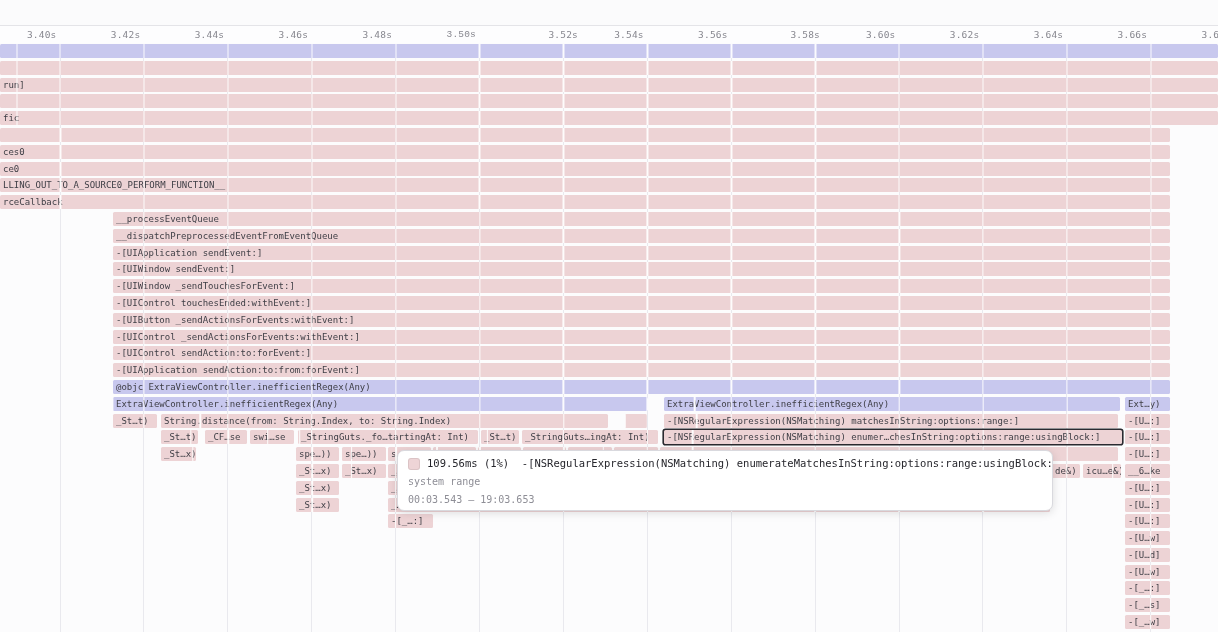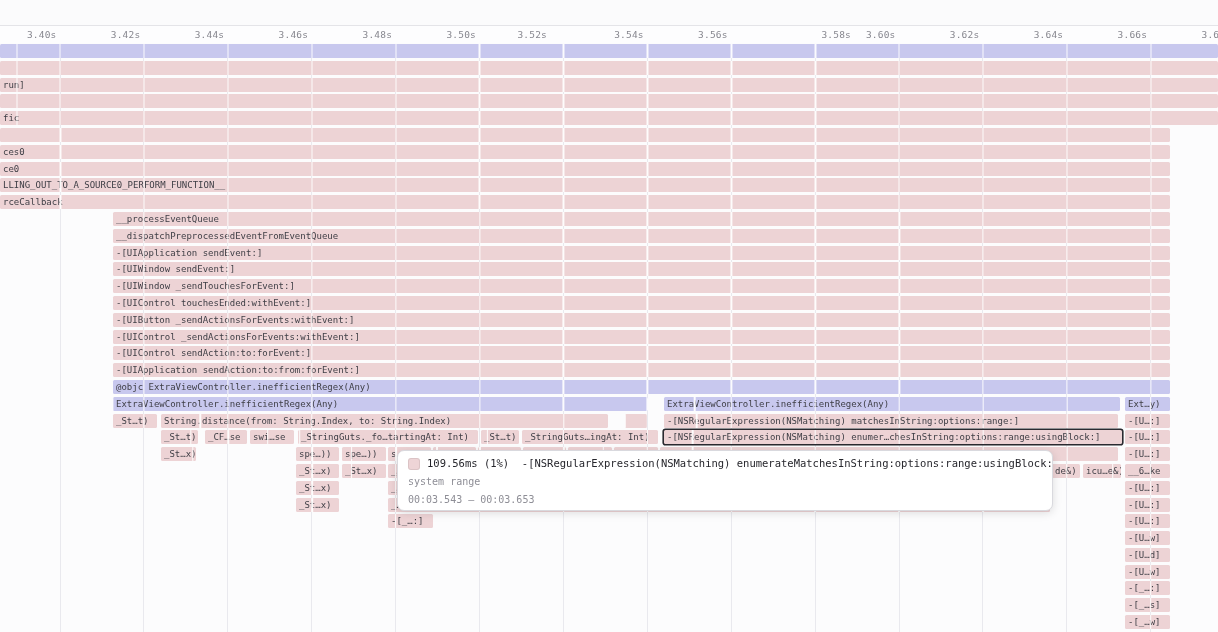--- a/index.html
+++ b/index.html
@@ -48,25 +48,25 @@
 <body>
 
 <div id="stage">
   <div class="topbar"></div>
   <div class="ruler" id="ruler">
       <div class="tick" style="left: -3.5px;">3.40s</div>
       <div class="tick" style="left: 80.4px;">3.42s</div>
       <div class="tick" style="left: 164.3px;">3.44s</div>
       <div class="tick" style="left: 248.2px;">3.46s</div>
       <div class="tick" style="left: 332.1px;">3.48s</div>
-      <div class="tick" style="left: 416px;">3.50s</div>
-      <div class="tick" style="left: 487px;">3.52s</div>
+      <div class="tick" style="left: 416px; font-family: Liberation Mono, monospace;">3.50s</div>
+      <div class="tick" style="left: 518px;">3.52s</div>
       <div class="tick" style="left: 583.8px;">3.54s</div>
       <div class="tick" style="left: 667.7px;">3.56s</div>
-      <div class="tick" style="left: 791px;">3.58s</div>
+      <div class="tick" style="left: 760px;">3.58s</div>
       <div class="tick" style="left: 835.5px;">3.60s</div>
       <div class="tick" style="left: 919.4px;">3.62s</div>
       <div class="tick" style="left: 1003.3px;">3.64s</div>
       <div class="tick" style="left: 1087.2px;">3.66s</div>
       <div class="tick" style="left: 1171.1px;">3.68s</div>
     </div>
   <div id="grid">
       <div class="gridline" style="left: 59.5px;"></div>
       <div class="gridline" style="left: 143.4px;"></div>
       <div class="gridline" style="left: 227.3px;"></div>
@@ -345,15 +345,15 @@
         <i class="stripes" style="background-position: 25.2px 0px;"></i>
       </div>
     </div>
 
   <div class="tooltip" id="tooltip" style="left: 397px; top: 450px; width: 656px; height: 61px;">
     <div class="tt-line1">
       <span class="swatch"></span>
       <span class="tt-title">109.56ms (1%)  -[NSRegularExpression(NSMatching) enumerateMatchesInString:options:range:usingBlock:]</span>
     </div>
     <div class="tt-sub">system range</div>
-    <div class="tt-range">00:03.543 — 00:03.653</div>
+    <div class="tt-range">00:03.543 — 19:03.653</div>
   </div>
 </div>
 
 </body></html>

